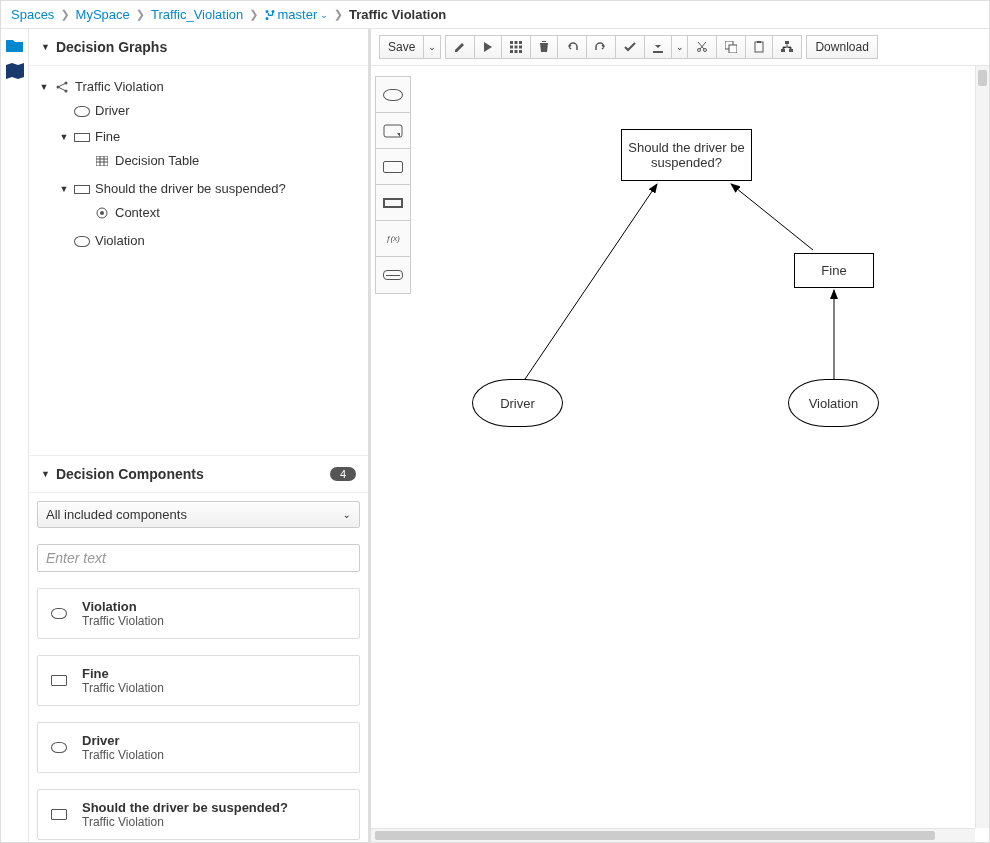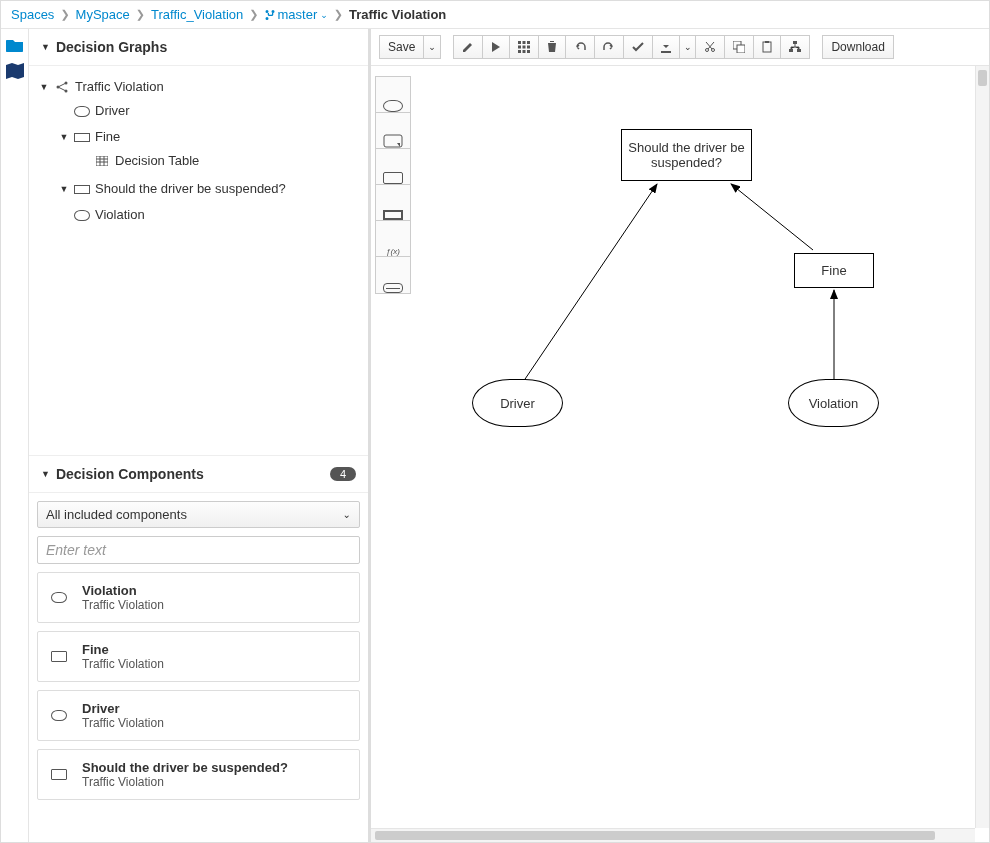--- a/index.html
+++ b/index.html
@@ -32,48 +32,48 @@
 .tree { padding: 8px 6px 18px 10px; overflow-y: auto; flex: 0 0 390px; border-bottom: 1px solid #eee; }
 .tree ul { list-style: none; }
 .tree li { padding: 2px 0; }
 .tree .row { display: flex; align-items: center; gap: 5px; padding: 2px 0; font-size: 13px; cursor: pointer; line-height: 18px; }
 .tree .row .caret { width: 10px; font-size: 9px; text-align: center; }
 .tree .row .spacer { width: 10px; }
 .tree .icon { width: 16px; height: 14px; display: inline-flex; align-items: center; justify-content: center; }
 .tree ul ul { padding-left: 20px; }
 
 .comp-section { display: flex; flex-direction: column; flex: 1; overflow: hidden; }
-.comp-body { padding: 8px; display: flex; flex-direction: column; gap: 8px; overflow-y: auto; }
+.comp-body { padding: 8px; display: flex; flex-direction: column; gap: 16px; overflow-y: auto; }
 .dropdown { border: 1px solid #ccc; background: linear-gradient(#fdfdfd,#f0f0f0); border-radius: 2px; padding: 5px 8px; display: flex; justify-content: space-between; align-items: center; font-size: 13px; cursor: pointer; }
 .filter-input { border: 1px solid #ccc; border-radius: 2px; padding: 5px 8px; font-size: 14px; font-style: italic; color: #999; width: 100%; }
 .filter-input::placeholder { color: #999; }
 
 .comp-card { border: 1px solid #ddd; border-radius: 2px; padding: 10px; display: flex; align-items: center; gap: 12px; cursor: pointer; }
 .comp-card .ci { width: 22px; height: 16px; display: flex; align-items: center; justify-content: center; }
 .comp-card .ct { display: flex; flex-direction: column; }
 .comp-card .ct .name { font-weight: 700; font-size: 13px; }
 .comp-card .ct .sub { font-size: 12px; color: #555; }
 
 
 .right { flex: 1; display: flex; flex-direction: column; overflow: hidden; }
-.toolbar { display: flex; align-items: center; gap: 12px; padding: 6px 8px; border-bottom: 1px solid #e5e5e5; flex-wrap: nowrap; }
+.toolbar { display: flex; align-items: center; gap: 4px; padding: 6px 8px; border-bottom: 1px solid #e5e5e5; flex-wrap: nowrap; }
 .btn-group { display: flex; }
 .btn { border: 1px solid #ccc; background: linear-gradient(#fff,#f3f3f3); padding: 3px 8px; font-size: 12px; cursor: pointer; height: 24px; display: flex; align-items: center; justify-content: center; min-width: 22px; }
 .btn-group .btn:not(:first-child) { border-left: none; }
 .btn.drop { min-width: 16px; padding: 3px 4px; }
 .btn svg { display: block; }
 
 .tabs { display: flex; align-items: center; border-bottom: 1px solid #e5e5e5; padding: 0 8px; gap: 24px; height: 38px; }
 .tab { padding: 8px 4px; font-size: 14px; color: #555; cursor: pointer; border-bottom: 2px solid transparent; }
 .tab.active { color: #0088ce; border-bottom-color: #0088ce; }
 .tabs .search { margin-left: auto; color: #0088ce; cursor: pointer; }
 
 .canvas-wrap { flex: 1; display: flex; position: relative; overflow: hidden; }
 .palette { position: absolute; left: 4px; top: 10px; display: flex; flex-direction: column; border: 1px solid #ccc; background: #fafafa; z-index: 2; }
-.palette .pitem { width: 34px; height: 36px; border-bottom: 1px solid #ccc; display: flex; align-items: flex-end; justify-content: center; cursor: pointer; }
+.palette .pitem { width: 34px; height: 36px; border-bottom: 1px solid #ccc; display: flex; align-items: center; justify-content: center; cursor: pointer; }
 .palette .pitem:last-child { border-bottom: none; }
 
 .canvas { flex: 1; position: relative; overflow: auto; }
 .canvas-inner { width: 970px; height: 740px; position: relative; background-image: radial-gradient(#ddd 0.5px, transparent 0.5px); background-size: 22px 22px; background-position: 8px 8px; }
 .scroll-v { position: absolute; right: 0; top: 0; bottom: 14px; width: 14px; background: #f4f4f4; border-left: 1px solid #e5e5e5; }
 .scroll-v .thumb { position: absolute; left: 2px; right: 2px; top: 4px; height: 16px; background: #ccc; border-radius: 2px; }
 .scroll-h { position: absolute; left: 0; right: 14px; bottom: 0; height: 14px; background: #f4f4f4; border-top: 1px solid #e5e5e5; }
 .scroll-h .thumb { position: absolute; top: 2px; bottom: 2px; left: 4px; width: 560px; background: #ccc; border-radius: 2px; }
 
 
@@ -180,20 +180,34 @@
               </ul>
             </li>
             <li>
               <div class="row">
                 <span class="caret">▼</span>
                 <span class="icon">
                     <span class="i-rectflat"></span>
                   </span>
                 <span>Should the driver be suspended?</span>
               </div>
+              <ul>
+                <li>
+                    <div class="row">
+                  <span class="spacer"></span>
+                  <span class="icon">
+                    <svg width="12" height="12" viewBox="0 0 12 12">
+                          <circle cx="6" cy="6" r="5" fill="none" stroke="#555"></circle>
+                          <circle cx="6" cy="6" r="2" fill="#555"></circle>
+                        </svg>
+                  </span>
+                  <span>Context</span>
+                </div>
+                  </li>
+              </ul>
             </li>
             <li>
                 <div class="row">
               <span class="spacer"></span>
               <span class="icon">
                     <span class="i-oval"></span>
                   </span>
               <span>Violation</span>
             </div>
               </li>

